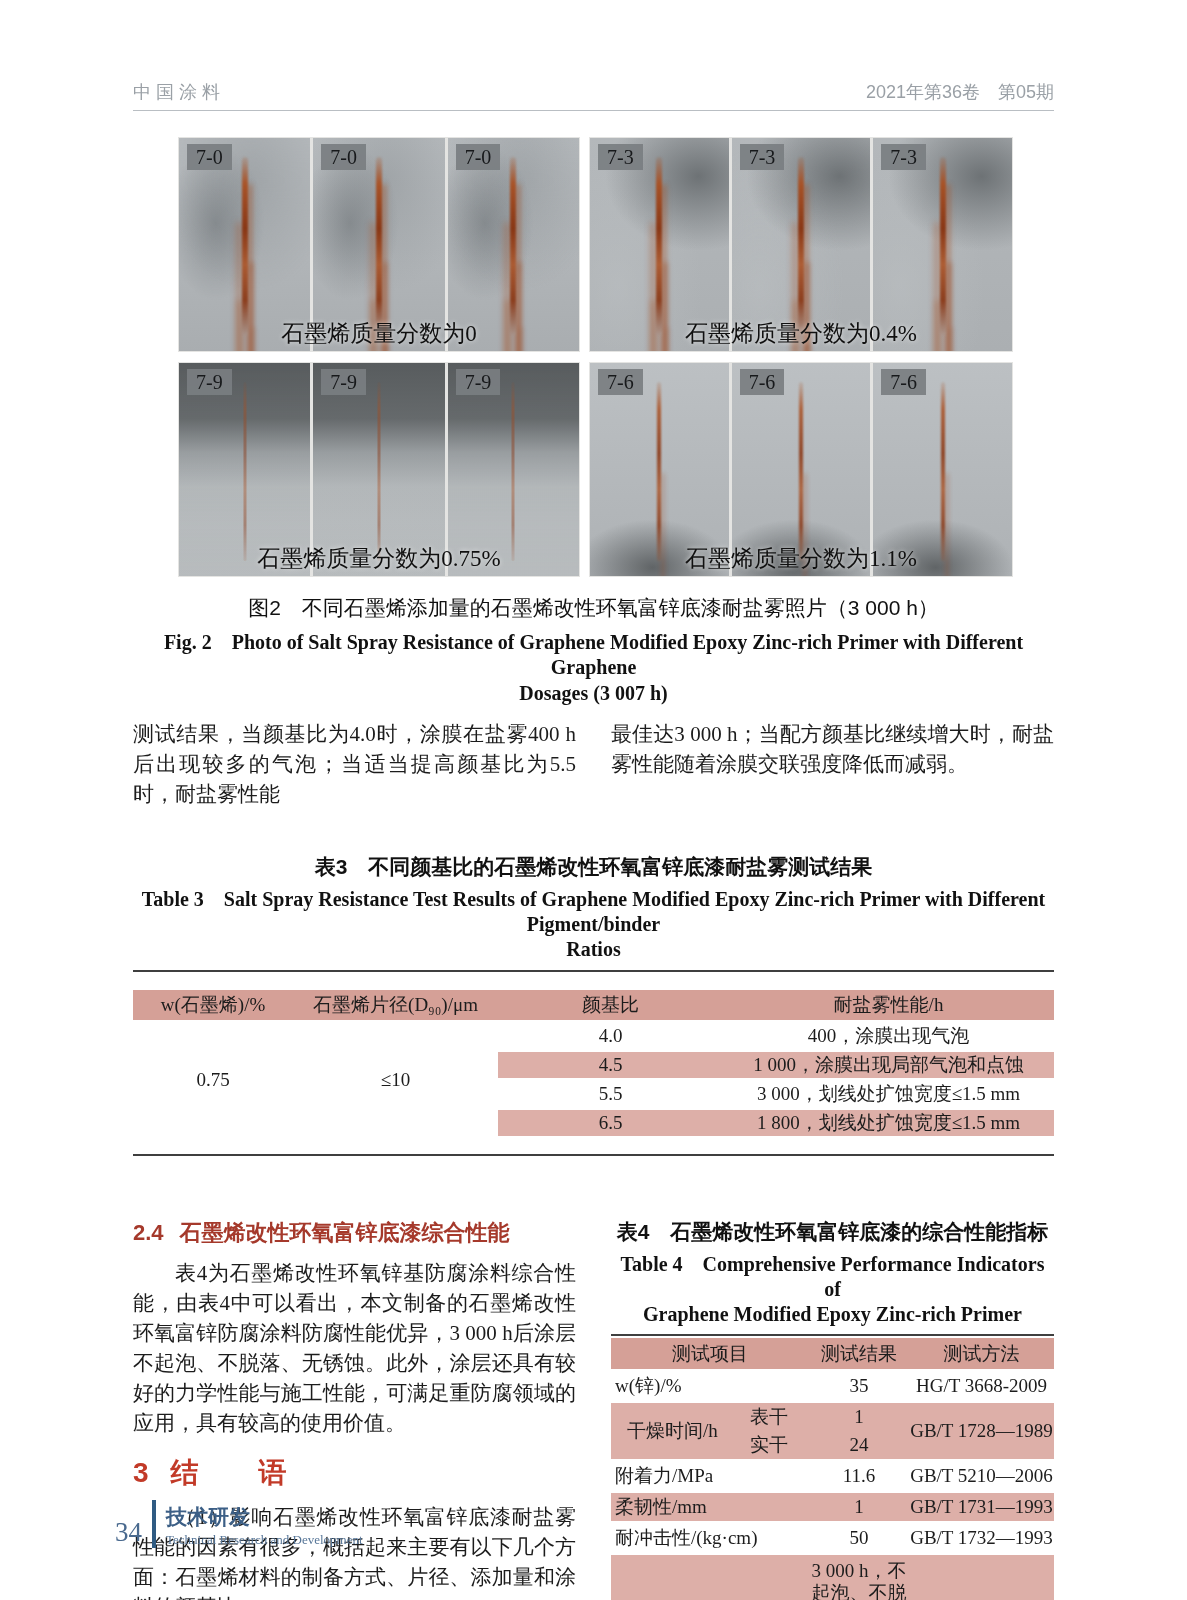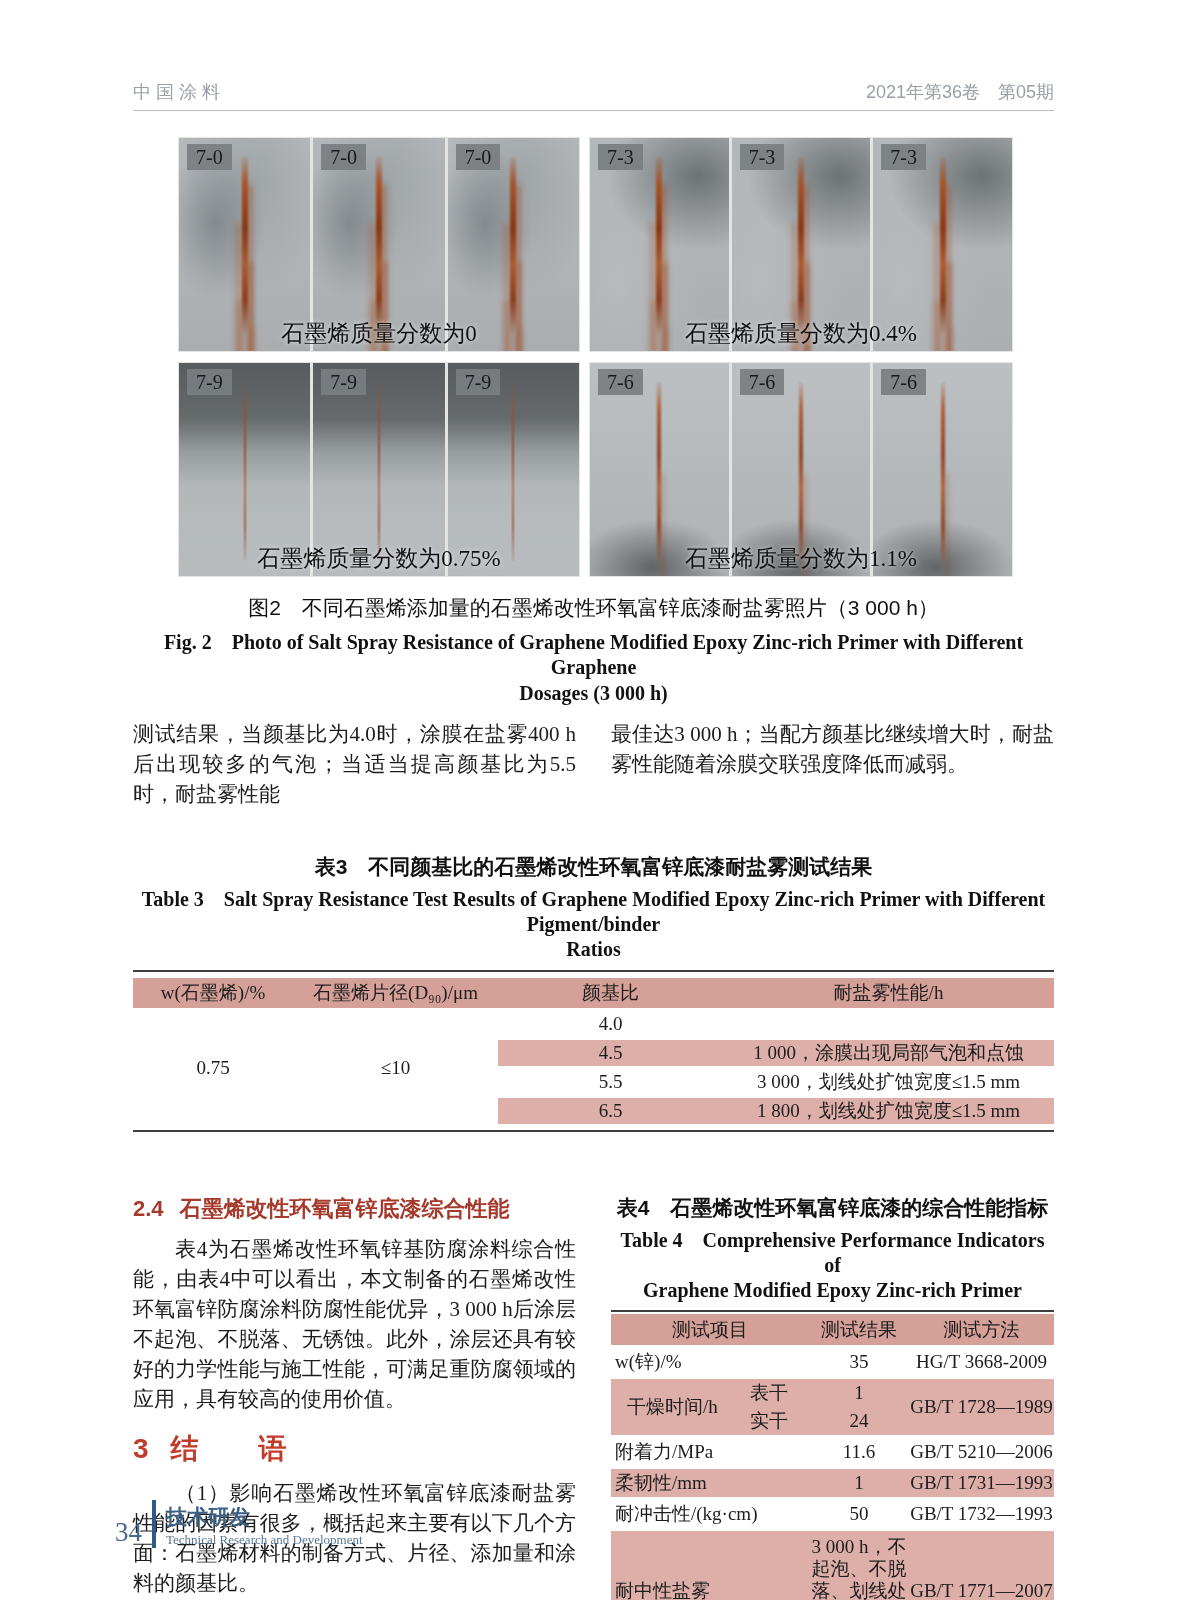--- a/index.html
+++ b/index.html
@@ -50,21 +50,21 @@
   .col{width:443px;}
   .bodytext{margin:0;font-size:21px;line-height:30px;text-align:justify;}
   .indent{text-indent:2em;}
   
   .tblwrap3{margin-top:44px;}
   .tbl-title-zh{text-align:center;font-family:"Liberation Sans","DejaVu Sans",sans-serif;font-weight:bold;font-size:21px;color:#111;}
   .tbl-title-en{text-align:center;font-family:"Liberation Serif",serif;font-weight:bold;font-size:20px;margin-top:5px;color:#111;}
   
   .t3{margin-top:9px;display:grid;grid-template-columns:160px 205px 225px 1fr;
       grid-template-rows:30px repeat(4,26px);row-gap:3px;
-      border-top:2.5px solid #3f3f3f;border-bottom:2.5px solid #3f3f3f;padding:6px 0;}
+      border-top:2.5px solid #3f3f3f;border-bottom:2.5px solid #3f3f3f;padding:18px 0;}
   .t3 .cell{display:flex;align-items:center;justify-content:center;font-size:19px;}
   .t3 .hdr{background:#d5a097;}
   .t3 .pink{background:#ddafa8;}
   
   .lower{margin-top:62px;}
   .sec24{margin:0 0 10px 0;font-family:"Liberation Sans","DejaVu Sans",sans-serif;
          font-size:22px;color:#a5392b;font-weight:bold;}
   .sec24 .num{margin-right:16px;}
   .sec3{margin:16px 0 10px 0;font-family:"Liberation Sans","DejaVu Sans",sans-serif;
         font-size:28px;color:#c23a28;font-weight:bold;}
@@ -161,41 +161,42 @@
           <div class="panel">
             <span class="chip">7-6</span>
             <div class="rust"></div>
           </div>
           <div class="group-caption">石墨烯质量分数为1.1%</div>
         </div>
       </div>
     <div class="figcap">
       <div class="cap-zh">图2　不同石墨烯添加量的石墨烯改性环氧富锌底漆耐盐雾照片（3 000 h）</div>
       <div class="cap-en">Fig. 2　Photo of Salt Spray Resistance of Graphene Modified Epoxy Zinc-rich Primer with Different Graphene</div>
-      <div class="cap-en" style="margin-top:3px">Dosages (3 000 h)</div>
+      <div class="cap-en" style="margin-top:3px">Dosages (3 007 h)</div>
     </div>
   </section>
 
   <section class="cols">
     <p class="bodytext col">测试结果，当颜基比为4.0时，涂膜在盐雾400 h后出现较多的气泡；当适当提高颜基比为5.5时，耐盐雾性能</p>
     <p class="bodytext col">最佳达3 000 h；当配方颜基比继续增大时，耐盐雾性能随着涂膜交联强度降低而减弱。</p>
   </section>
 
   <section class="tblwrap3">
     <div class="tbl-title-zh">表3　不同颜基比的石墨烯改性环氧富锌底漆耐盐雾测试结果</div>
     <div class="tbl-title-en">Table 3　Salt Spray Resistance Test Results of Graphene Modified Epoxy Zinc-rich Primer with Different Pigment/binder</div>
     <div class="tbl-title-en" style="margin-top:2px">Ratios</div>
     <div class="t3">
         <div class="cell hdr">w(石墨烯)/%</div>
         <div class="cell hdr">石墨烯片径(D₉₀)/μm</div>
         <div class="cell hdr">颜基比</div>
         <div class="cell hdr">耐盐雾性能/h</div>
         <div class="cell" style="grid-area: 2 / 1 / span 4;">0.75</div>
         <div class="cell" style="grid-area: 2 / 2 / span 4;">≤10</div>
         <div class="cell" style="grid-area: 2 / 3;">4.0</div>
+        <div class="cell" style="grid-area: 2 / 4;">400，涂膜出现气泡</div>
         <div class="cell pink" style="grid-area: 3 / 3;">4.5</div>
         <div class="cell pink" style="grid-area: 3 / 4;">1 000，涂膜出现局部气泡和点蚀</div>
         <div class="cell" style="grid-area: 4 / 3;">5.5</div>
         <div class="cell" style="grid-area: 4 / 4;">3 000，划线处扩蚀宽度≤1.5 mm</div>
         <div class="cell pink" style="grid-area: 5 / 3;">6.5</div>
         <div class="cell pink" style="grid-area: 5 / 4;">1 800，划线处扩蚀宽度≤1.5 mm</div>
       </div>
   </section>
 
   <section class="cols lower">

